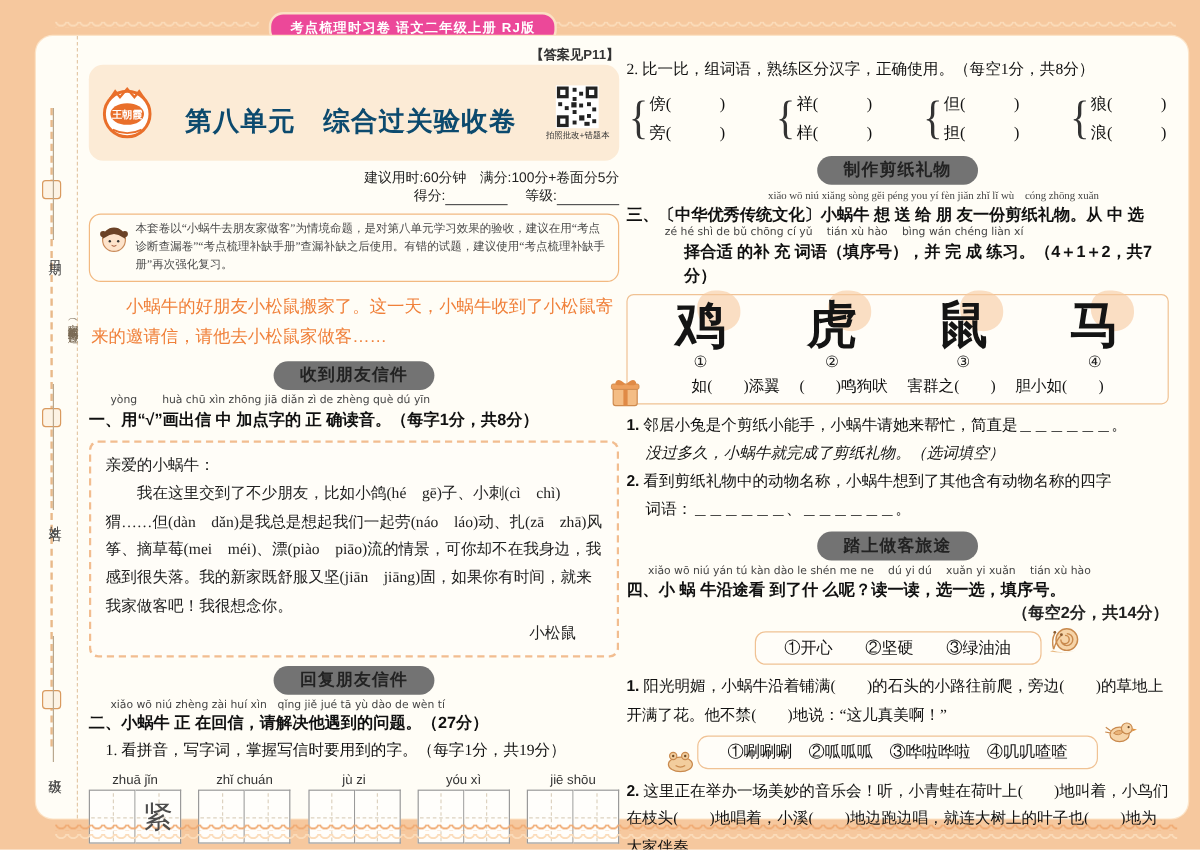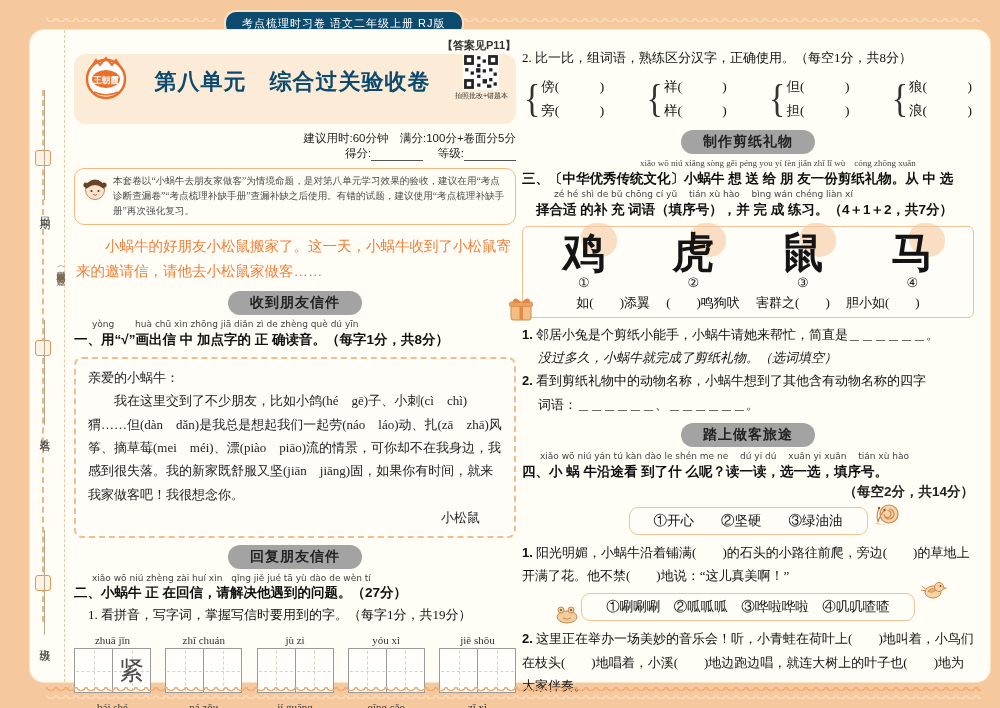--- a/index.html
+++ b/index.html
@@ -8,78 +8,78 @@
   
   .squig{height:5px;background:radial-gradient(circle at 5px -1px, rgba(0,0,0,0) 3.5px, #f0aa72 4px 5px, rgba(0,0,0,0) 5.5px);
          background-size:10px 5px;background-repeat:repeat-x;}
   .squig.light{background:radial-gradient(circle at 5px -1px, rgba(0,0,0,0) 3.5px, #fbdcba 4px 5px, rgba(0,0,0,0) 5.5px);background-size:10px 5px;background-repeat:repeat-x;}
   .wave-top-left{position:absolute;left:46px;top:18px;width:170px;}
   .wave-top-right{position:absolute;left:415px;top:18px;width:565px;}
   .wave-bottom{position:absolute;left:46px;bottom:5px;width:935px;}
   .wave-bottom .squig{margin-bottom:3px;}
 
   
-  .top-banner{position:absolute;left:224px;top:10px;background:#0c4a6e;color:#fff;
-              font-size:11px;font-weight:normal;padding:4px 16px;border-radius:12px;
+  .top-banner{position:absolute;left:224px;top:10px;background:#ec4899;color:#fff;
+              font-size:11px;font-weight:bold;padding:4px 16px;border-radius:12px;
               border:2px solid #fbe0c4;letter-spacing:1px;}
 
   
   .page{position:absolute;left:30px;top:30px;width:960px;height:652px;background:#fffdf6;
         border-radius:14px;box-shadow:0 0 0 1px #fce4c8;}
   .edge-dashes{position:absolute;left:12px;top:60px;bottom:60px;border-left:2px dashed #e9b98a;}
   .clip-icon{position:absolute;left:5px;width:14px;height:14px;border:1.5px solid #d99a5f;border-radius:3px;background:#fdf3e4;}
 
   
   .spine{position:absolute;left:0;top:0;width:34px;height:100%;border-right:1px dashed #e4c9a8;}
   .spine .vlabel{position:absolute;left:7px;writing-mode:vertical-rl;font-size:11px;color:#444;letter-spacing:2px;}
   .spine .vline{position:absolute;left:14px;width:1px;background:#b9a88f;}
   .spine .seal{position:absolute;left:24px;top:232px;writing-mode:vertical-rl;font-size:9px;color:#7a6a55;letter-spacing:1px;}
 
   .col-left{position:absolute;left:44px;top:8px;width:442px;}
   .col-right{position:absolute;left:492px;top:8px;width:452px;}
 
   .answer-ref{text-align:right;font-size:11px;font-weight:bold;color:#333;height:14px;}
 
   
-  .hdr{margin-top:2px;background:#fcebd6;border-radius:12px;height:70px;display:flex;padding:0 8px;}
+  .hdr{margin-top:2px;background:#fcebd6;border-radius:12px;height:80px;display:flex;align-items:center;padding:0 8px;}
   .logo{flex:0 0 48px;height:48px;position:relative;}
   .logo svg{display:block;}
   .title{flex:1;text-align:center;font-size:22px;font-weight:bold;color:#0c4a6e;letter-spacing:1px;margin-top:13px;}
   .qrwrap{flex:0 0 52px;display:flex;flex-direction:column;align-items:center;}
   .qrwrap svg{display:block;}
   .qr-cap{font-size:7px;color:#333;margin-top:1px;white-space:nowrap;}
 
   .meta-line{display:flex;justify-content:space-between;align-items:flex-end;font-size:11.5px;color:#222;margin-top:7px;flex-direction:column;}
   .blank{display:inline-block;border-bottom:1px solid #555;height:11px;vertical-align:bottom;}
 
   .notice{position:relative;margin-top:7px;border:1px solid #f2b férié;}
   .notice{border:1px solid #f2b981;border-radius:10px;padding:5px 8px 5px 38px;
           font-family:Liberation Serif, serif;font-size:9.6px;line-height:1.55;color:#4a4a4a;}
   .notice .avatar{position:absolute;left:7px;top:7px;}
 
   .intro{margin:9px 2px 4px;color:#f0803a;font-size:14.5px;line-height:1.75;text-indent:2em;font-weight:500;}
 
-  .badge{display:block;width:fit-content;margin:7px auto 5px;background:#a3a3a3;color:#222;
+  .badge{display:block;width:fit-content;margin:7px auto 5px;background:#737373;color:#222;
          font-size:14px;font-weight:bold;padding:3px 22px;border-radius:15px;letter-spacing:1px;}
 
   .pinyin{font-family:"DejaVu Sans",sans-serif;font-size:9px;color:#444;line-height:1.1;}
   .qtext{font-size:13.5px;font-weight:bold;color:#101010;line-height:1.45;}
   .ml18{margin-left:18px;} .ml120{margin-left:118px;font-family:Liberation Serif, serif;} .ml14{margin-left:14px;}
 
   .letter{margin-top:7px;border:2px dashed #f2bd90;border-radius:8px;padding:7px 12px 6px;
           font-family:"Liberation Serif",serif;font-size:13px;line-height:1.8;color:#222;background:#fffdf8;}
   .letter .body{text-indent:2em;}
   .letter .sig{text-align:right;padding-right:22px;}
 
   .sub{font-family:"Liberation Serif",serif;font-size:13px;color:#111;line-height:1.8;}
   .sub b{font-family:"Liberation Sans",sans-serif;}
 
   .word-row{display:flex;justify-content:space-between;margin-top:8px;}
   .word{display:flex;flex-direction:column;align-items:center;}
-  .word .pin{font-family:Liberation Serif, serif;font-size:11px;color:#333;margin-bottom:2px;}
+  .word .pin{font-family:Liberation Sans, sans-serif;font-size:11px;color:#333;margin-bottom:2px;}
   .cells{display:flex;}
   .cell{width:37px;height:43px;border:1px solid #9a9a9a;position:relative;background:#fffefb;
         display:flex;align-items:center;justify-content:center;}
   .cell + .cell{border-left:none;}
   .cell::before{content:"";position:absolute;left:3%;right:3%;top:50%;border-top:1px dashed #ddd2c0;}
   .cell::after{content:"";position:absolute;top:4%;bottom:4%;left:50%;border-left:1px dashed #ddd2c0;}
   .cell .hand{position:relative;z-index:1;font-family:"Liberation Serif",serif;font-size:25px;color:#4c4c4c;}
 
   .pairs{display:flex;justify-content:space-between;margin:6px 2px 2px;}
   .pair{display:flex;align-items:center;}
@@ -337,21 +337,21 @@
               <span>浪(　　　)</span>
             </span>
         </div>
       </div>
 
       <div class="badge">制作剪纸礼物</div>
 
       <div class="pinyin ml120">xiǎo wō niú xiǎng sòng gěi péng you yí fèn jiǎn zhǐ lǐ wù　cóng zhōng xuǎn</div>
       <div class="qtext">三、〔中华优秀传统文化〕小蜗牛 想 送 给 朋 友一份剪纸礼物。从 中 选</div>
       <div class="pinyin" style="margin-left:32px;margin-top:2px;">zé hé shì  de bǔ chōng cí yǔ　 tián xù hào　 bìng wán chéng liàn xí</div>
-      <div class="qtext" style="margin-left:14px;">择合适 的补 充 词语（填序号），并 完 成 练习。（4＋1＋2，共7分）</div>
+      <div class="qtext" style="margin-left:48px;">择合适 的补 充 词语（填序号），并 完 成 练习。（4＋1＋2，共7分）</div>
 
       <div class="papercut">
         <div class="pc-row">
           <div class="pc">
             <span class="char">鸡</span>
             <span class="num">①</span>
           </div>
           <div class="pc">
             <span class="char">虎</span>
             <span class="num">②</span>

